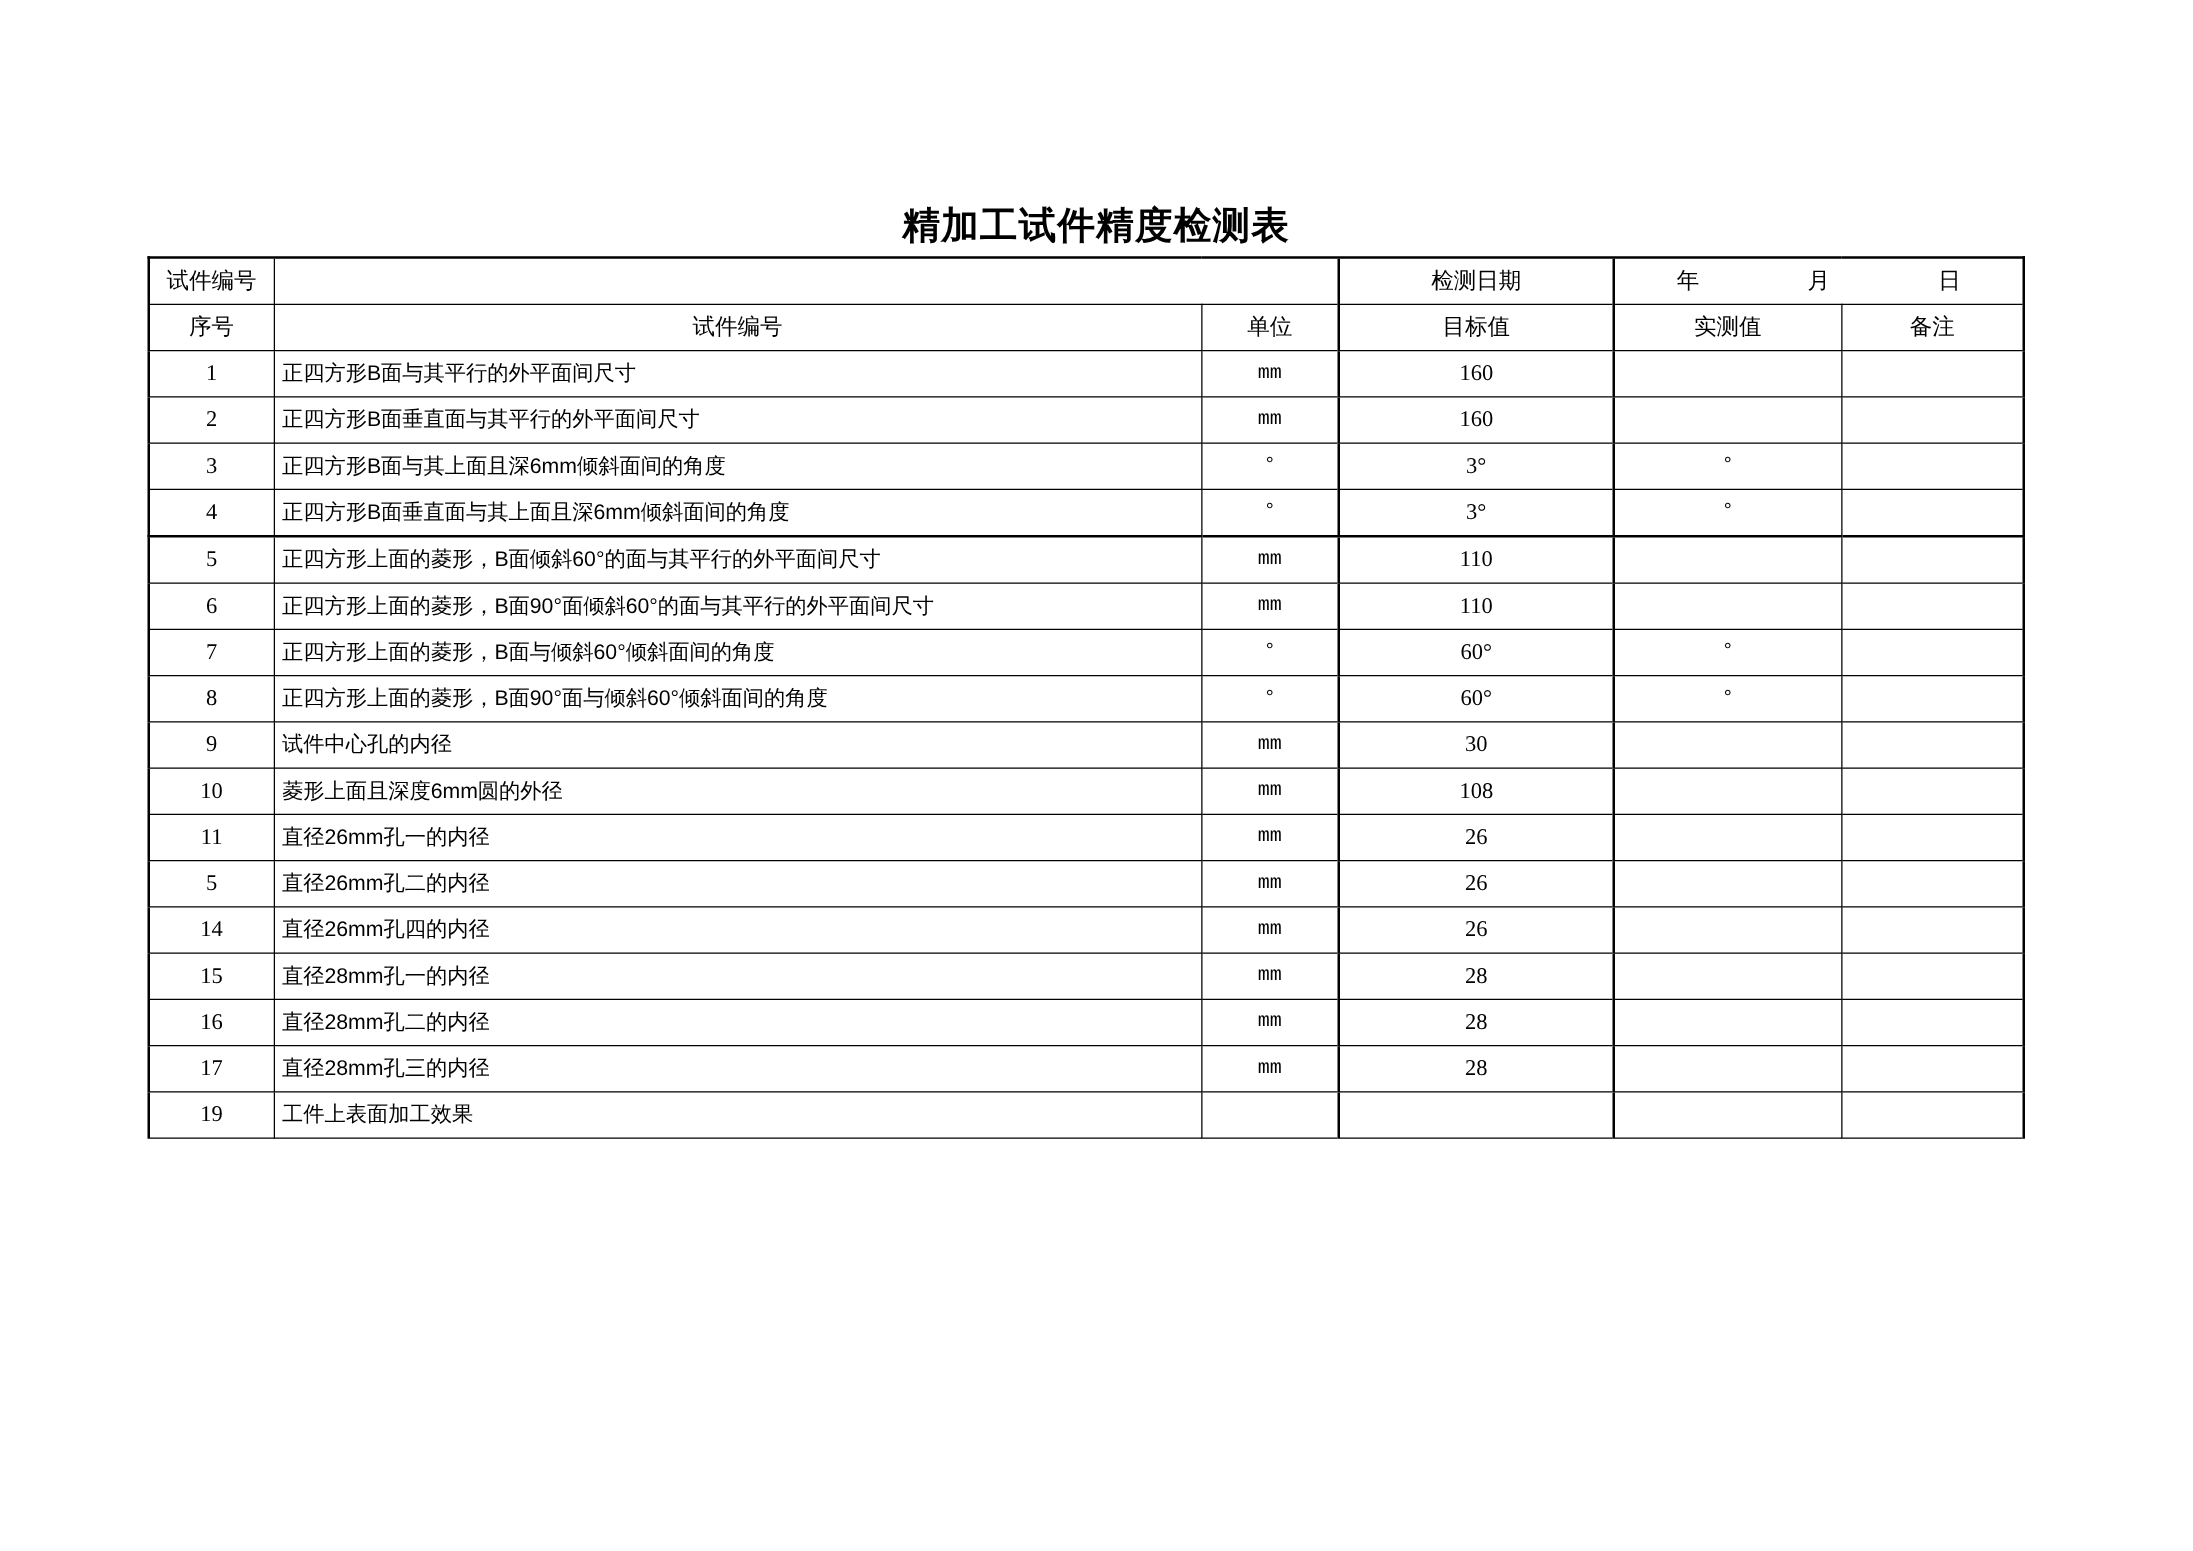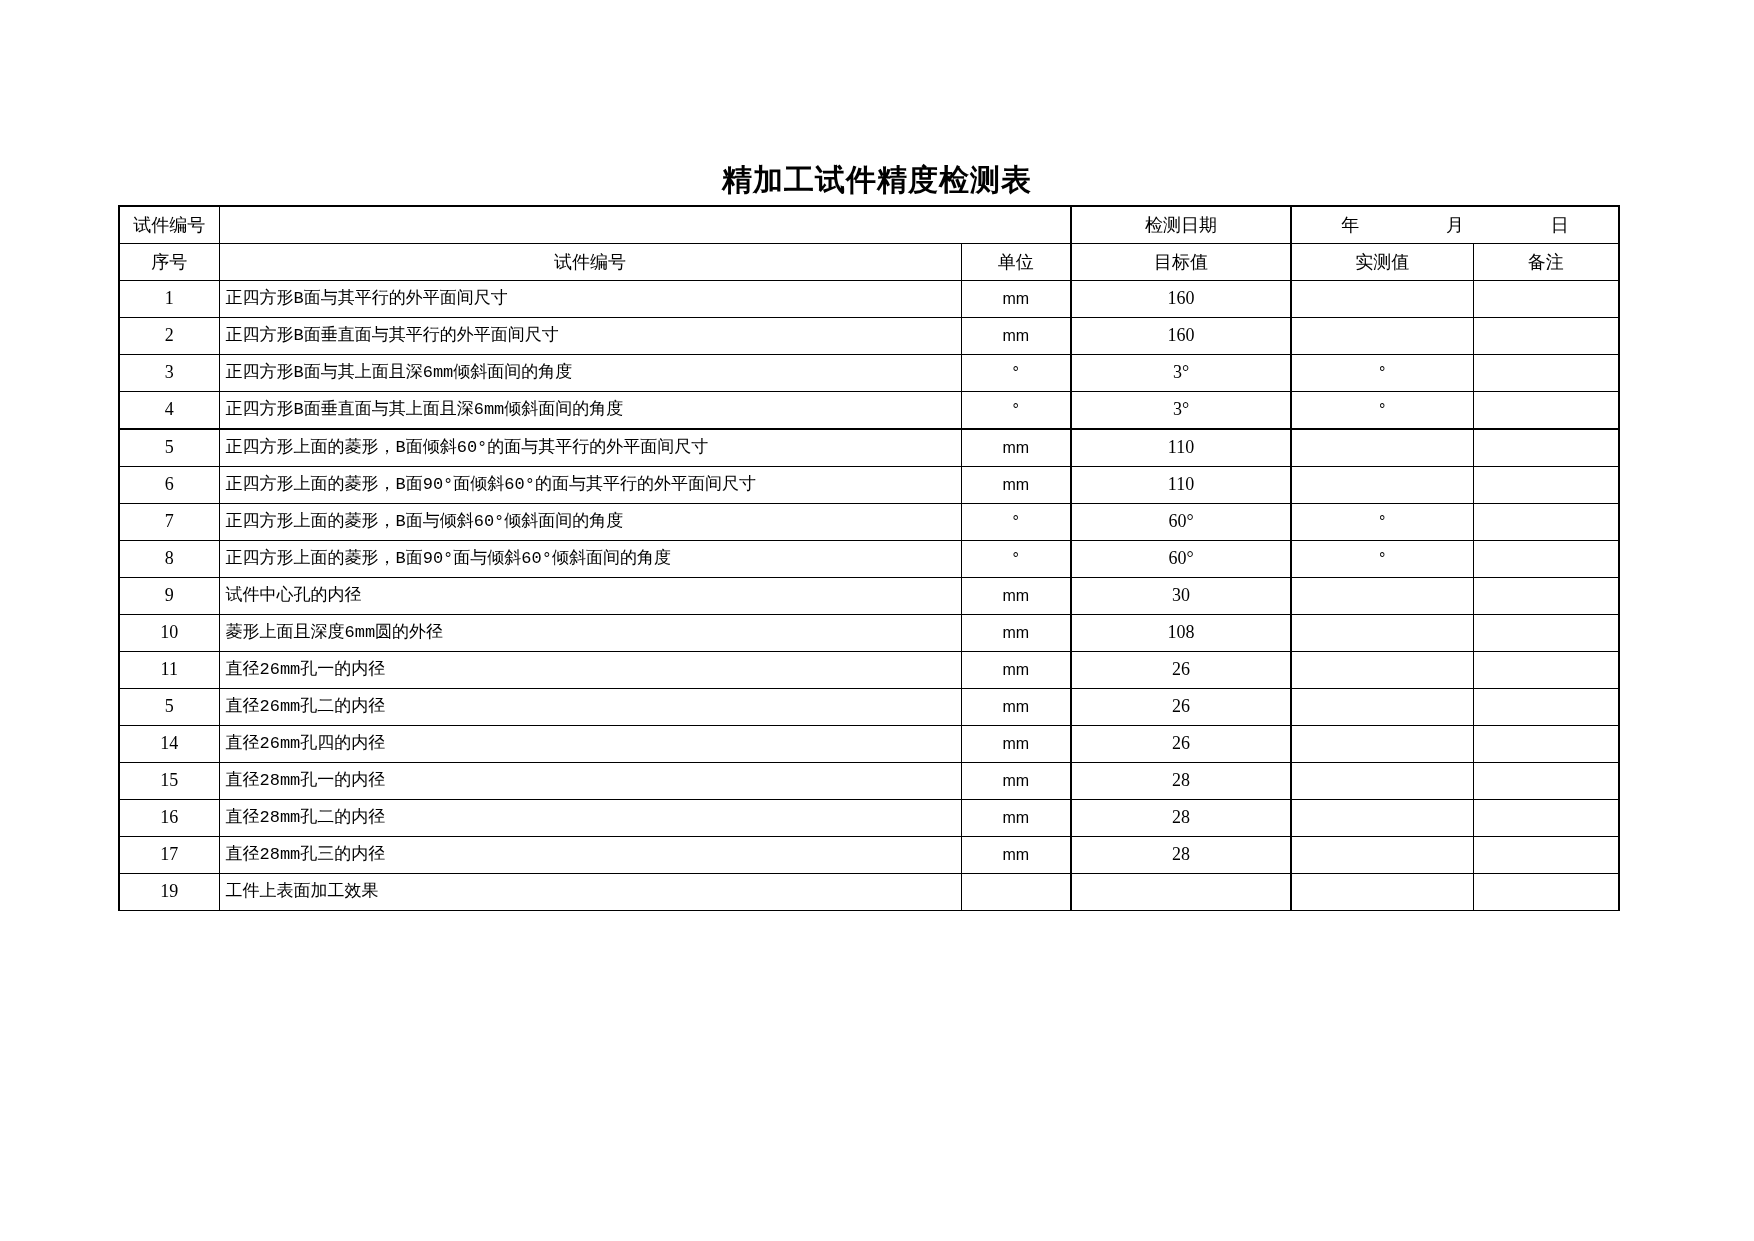--- a/index.html
+++ b/index.html
@@ -61,29 +61,29 @@
 
   .cell-center { text-align: center; }
   .cell-left   { text-align: left; }
 
   .hdr-cn {
     font-family: "DejaVu Sans", "Liberation Sans", sans-serif;
     font-size: 18px;
     text-align: center;
   }
   .cn {
-    font-family: Liberation Mono, monospace;
+    font-family: Liberation Sans, sans-serif;
     font-size: 17px;
   }
   .num {
     font-family: "Liberation Serif", "DejaVu Serif", serif;
     font-size: 18px;
   }
   .unit {
-    font-family: Liberation Sans, sans-serif;
+    font-family: Liberation Mono, monospace;
     font-size: 16px;
   }
   .idcell {
     font-family: "DejaVu Sans", "Liberation Sans", sans-serif;
     font-size: 18px;
     text-align: center;
     padding-left: 10px;
   }
   .datecell-inner {
     display: flex;

